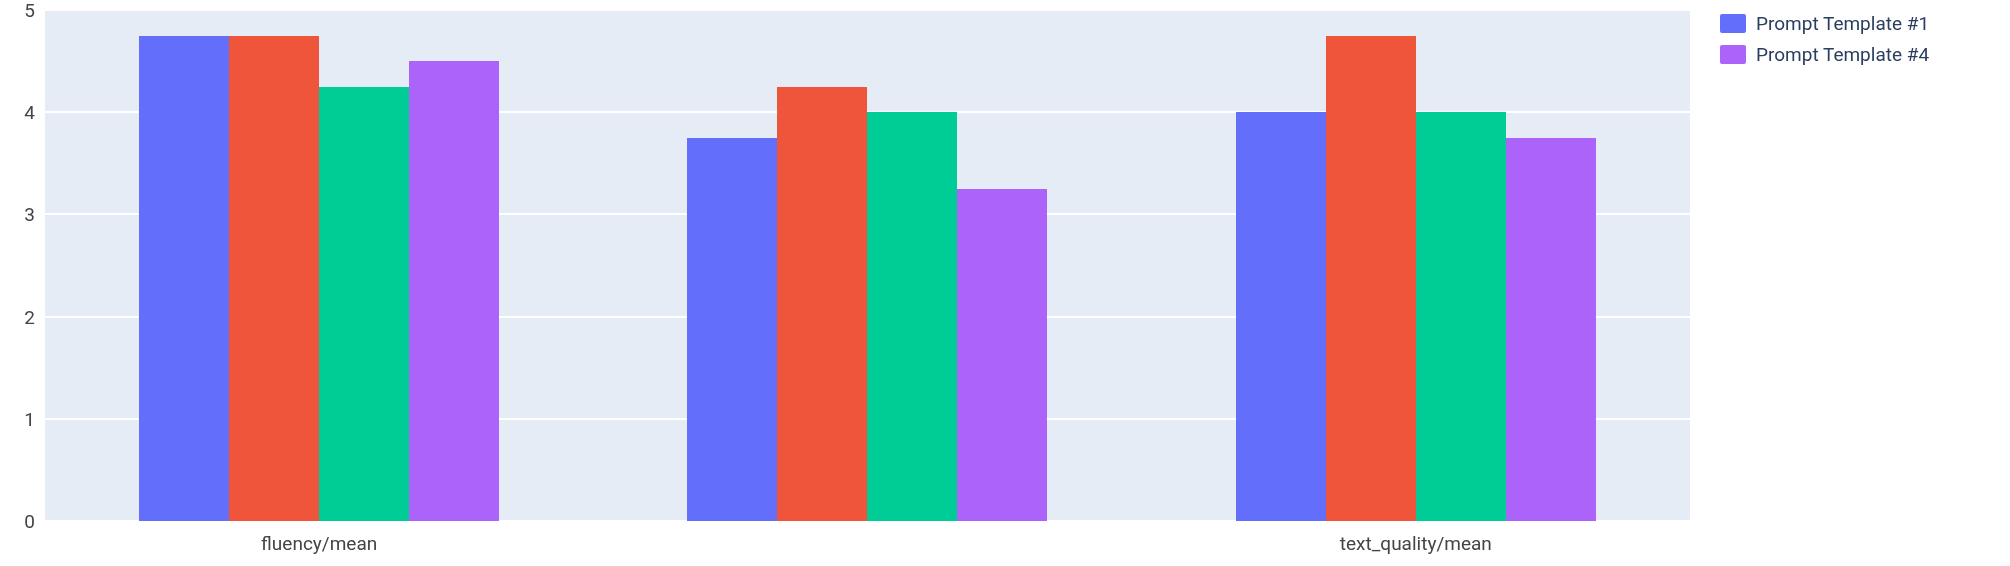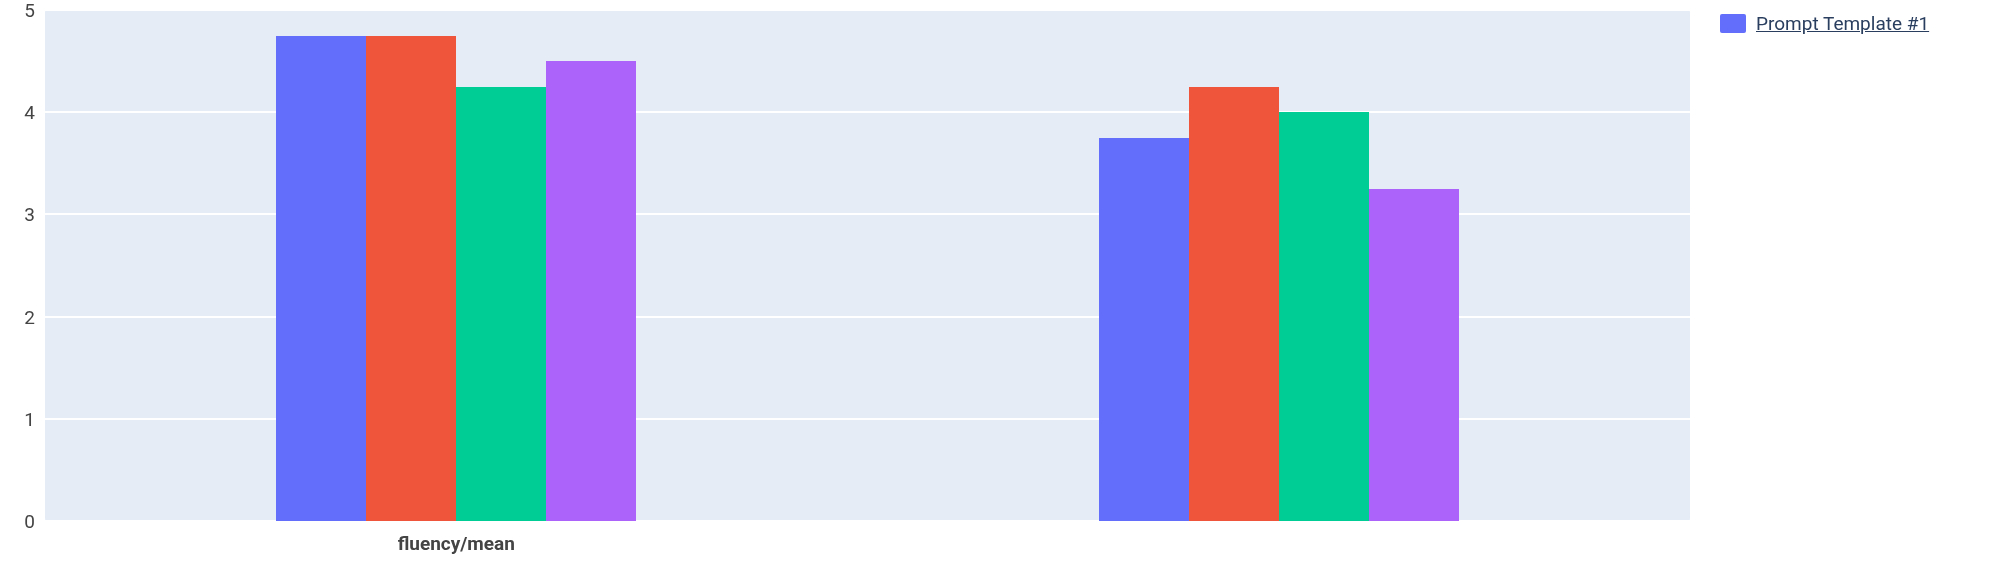--- a/index.html
+++ b/index.html
@@ -68,33 +68,31 @@
     width: 100%;
   }
   .x-label {
     position: absolute;
     bottom: -34px;
     left: 50%;
     transform: translateX(-50%);
     font-size: 19px;
     color: #444;
     white-space: nowrap;
-    font-weight: bold;
   }
   .legend {
     width: 300px;
     padding: 10px 10px 10px 10px;
     box-sizing: border-box;
     display: flex;
     flex-direction: column;
     gap: 4px;
     font-size: 19px;
     color: #2a3f5f;
     justify-content: flex-start;
-    text-decoration: underline;
   }
   .legend-item {
     display: flex;
     align-items: center;
     gap: 10px;
     padding: 2px 0;
     border-radius: 4px;
   }
   .legend-swatch {
     width: 26px;
@@ -143,22 +141,41 @@
             <div class="bar" style="height: 100%; display: flex; align-items: flex-end;">
               <div class="bar-fill" style="height: 85%; background: rgb(239, 85, 59);"></div>
             </div>
             <div class="bar" style="height: 100%; display: flex; align-items: flex-end;">
               <div class="bar-fill" style="height: 80%; background: rgb(0, 204, 150);"></div>
             </div>
             <div class="bar" style="height: 100%; display: flex; align-items: flex-end;">
               <div class="bar-fill" style="height: 65%; background: rgb(171, 99, 250);"></div>
             </div>
           </div>
+          <div class="bar-group">
+            <div class="bar" style="height: 100%; display: flex; align-items: flex-end;">
+              <div class="bar-fill" style="height: 80%; background: rgb(99, 110, 250);"></div>
+            </div>
+            <div class="bar" style="height: 100%; display: flex; align-items: flex-end;">
+              <div class="bar-fill" style="height: 95%; background: rgb(239, 85, 59);"></div>
+            </div>
+            <div class="bar" style="height: 100%; display: flex; align-items: flex-end;">
+              <div class="bar-fill" style="height: 80%; background: rgb(0, 204, 150);"></div>
+            </div>
+            <div class="bar" style="height: 100%; display: flex; align-items: flex-end;">
+              <div class="bar-fill" style="height: 75%; background: rgb(171, 99, 250);"></div>
+            </div>
+            <div class="x-label">text_quality/mean</div>
+          </div>
         </div>
       </div>
   </div>
   <div class="legend" id="legend">
       <div class="legend-item">
         <span class="legend-swatch" style="background: rgb(99, 110, 250);"></span>
         <span>Prompt Template #1</span>
       </div>
+      <div class="legend-item">
+        <span class="legend-swatch" style="background: rgb(171, 99, 250);"></span>
+        <span>Prompt Template #4</span>
+      </div>
     </div>
 </div>
 
 </body></html>

